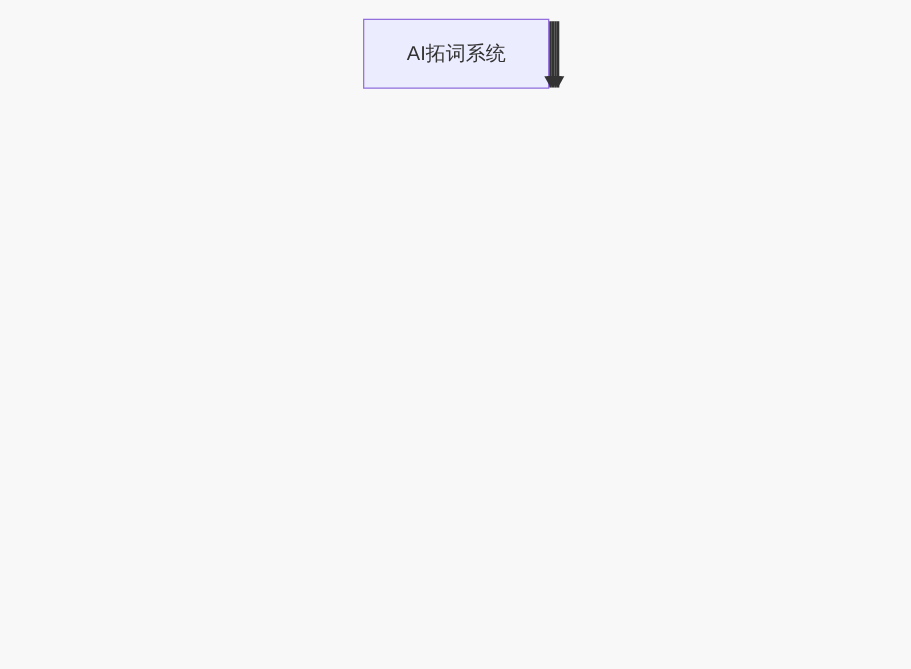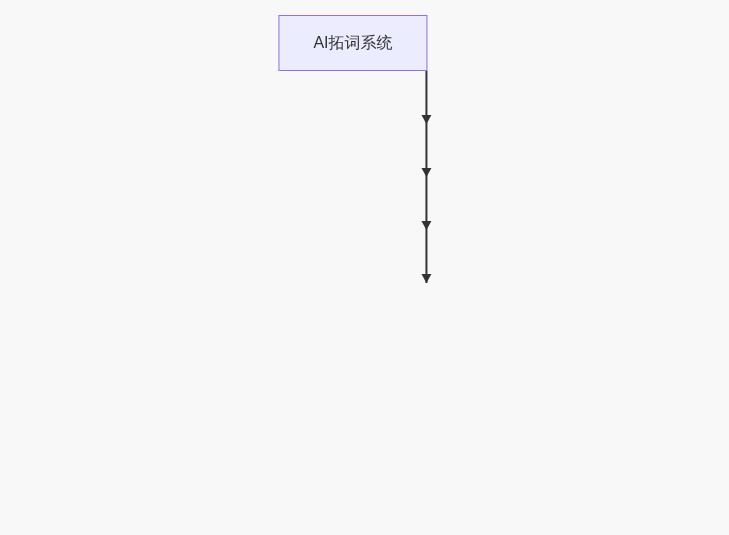--- a/index.html
+++ b/index.html
@@ -14,25 +14,25 @@
     overflow: hidden;
   }
   .canvas {
     position: relative;
     width: 729px;
     height: 535px;
   }
   .flow-column {
     position: absolute;
     top: 15px;
-    left: 353px;
+    left: 369px;
     transform: translateX(-50%);
     display: flex;
-    flex-direction: column;
-    align-items: flex-end;
+    flex-direction: row;
+    align-items: center;
   }
   .node {
     box-sizing: border-box;
     height: 56px;
     padding: 0 34px;
     background: #ececff;
     border: 1px solid #9370db;
     display: flex;
     align-items: center;
     justify-content: center;

